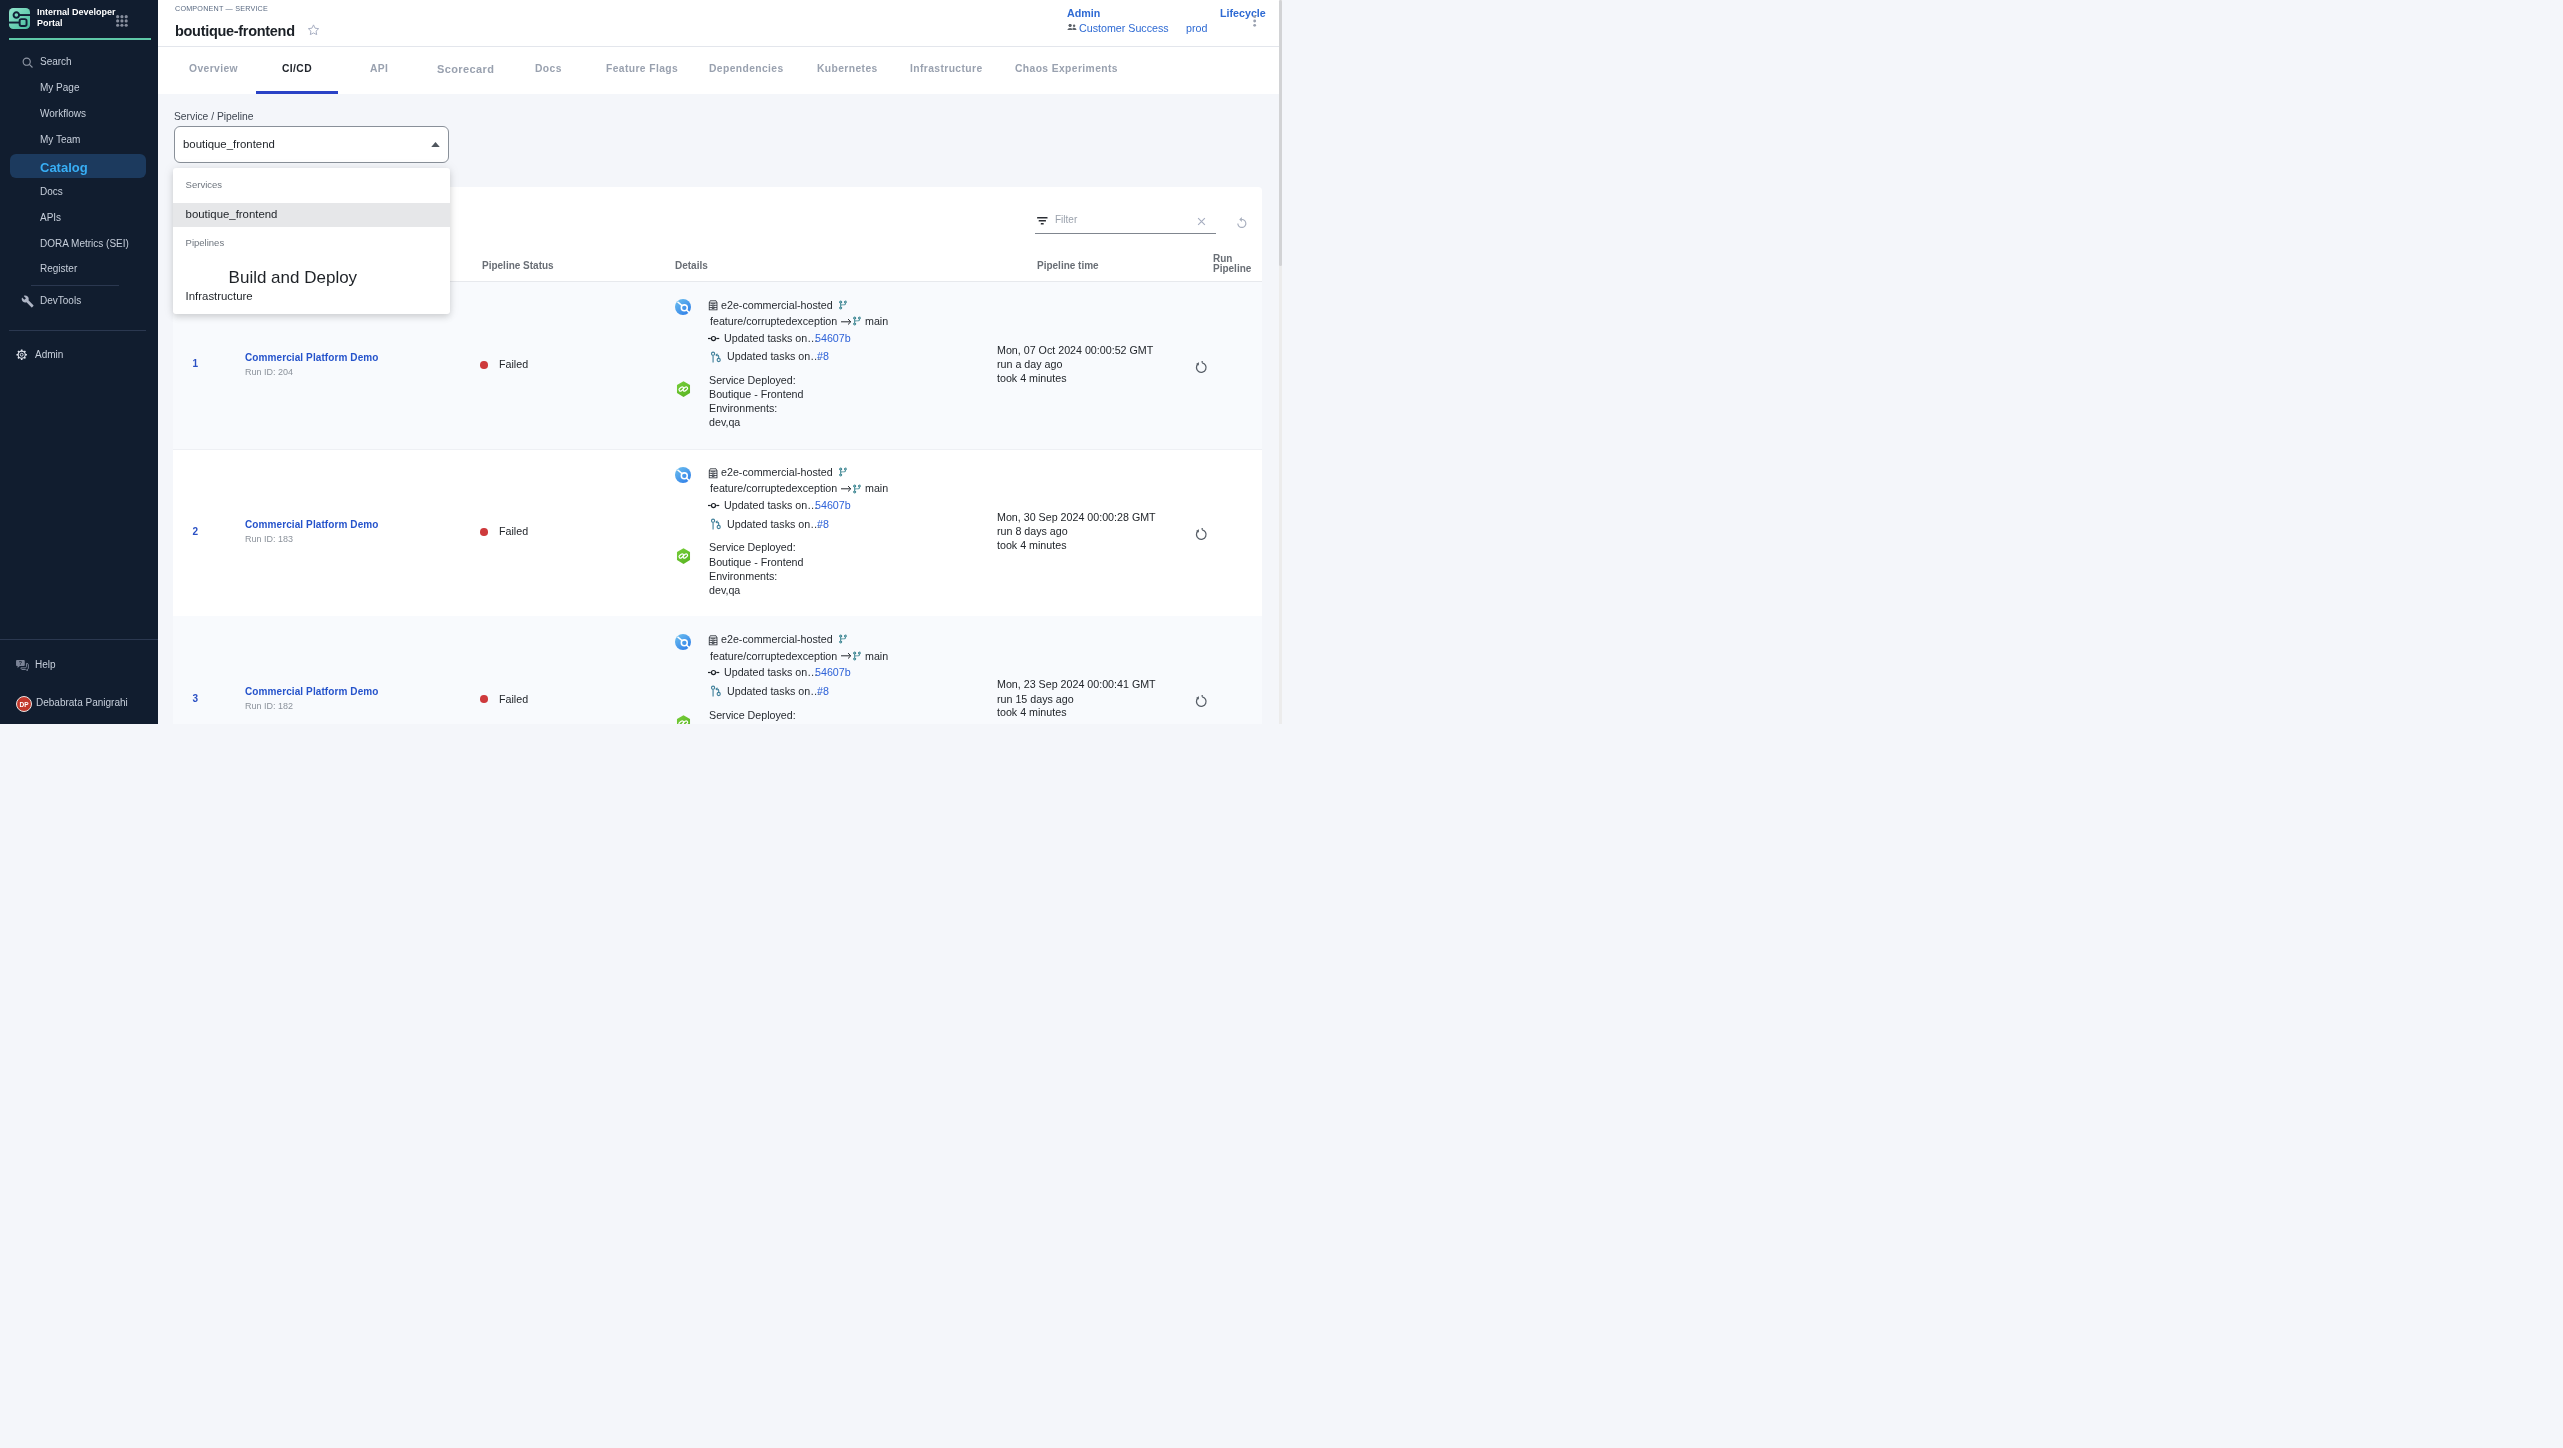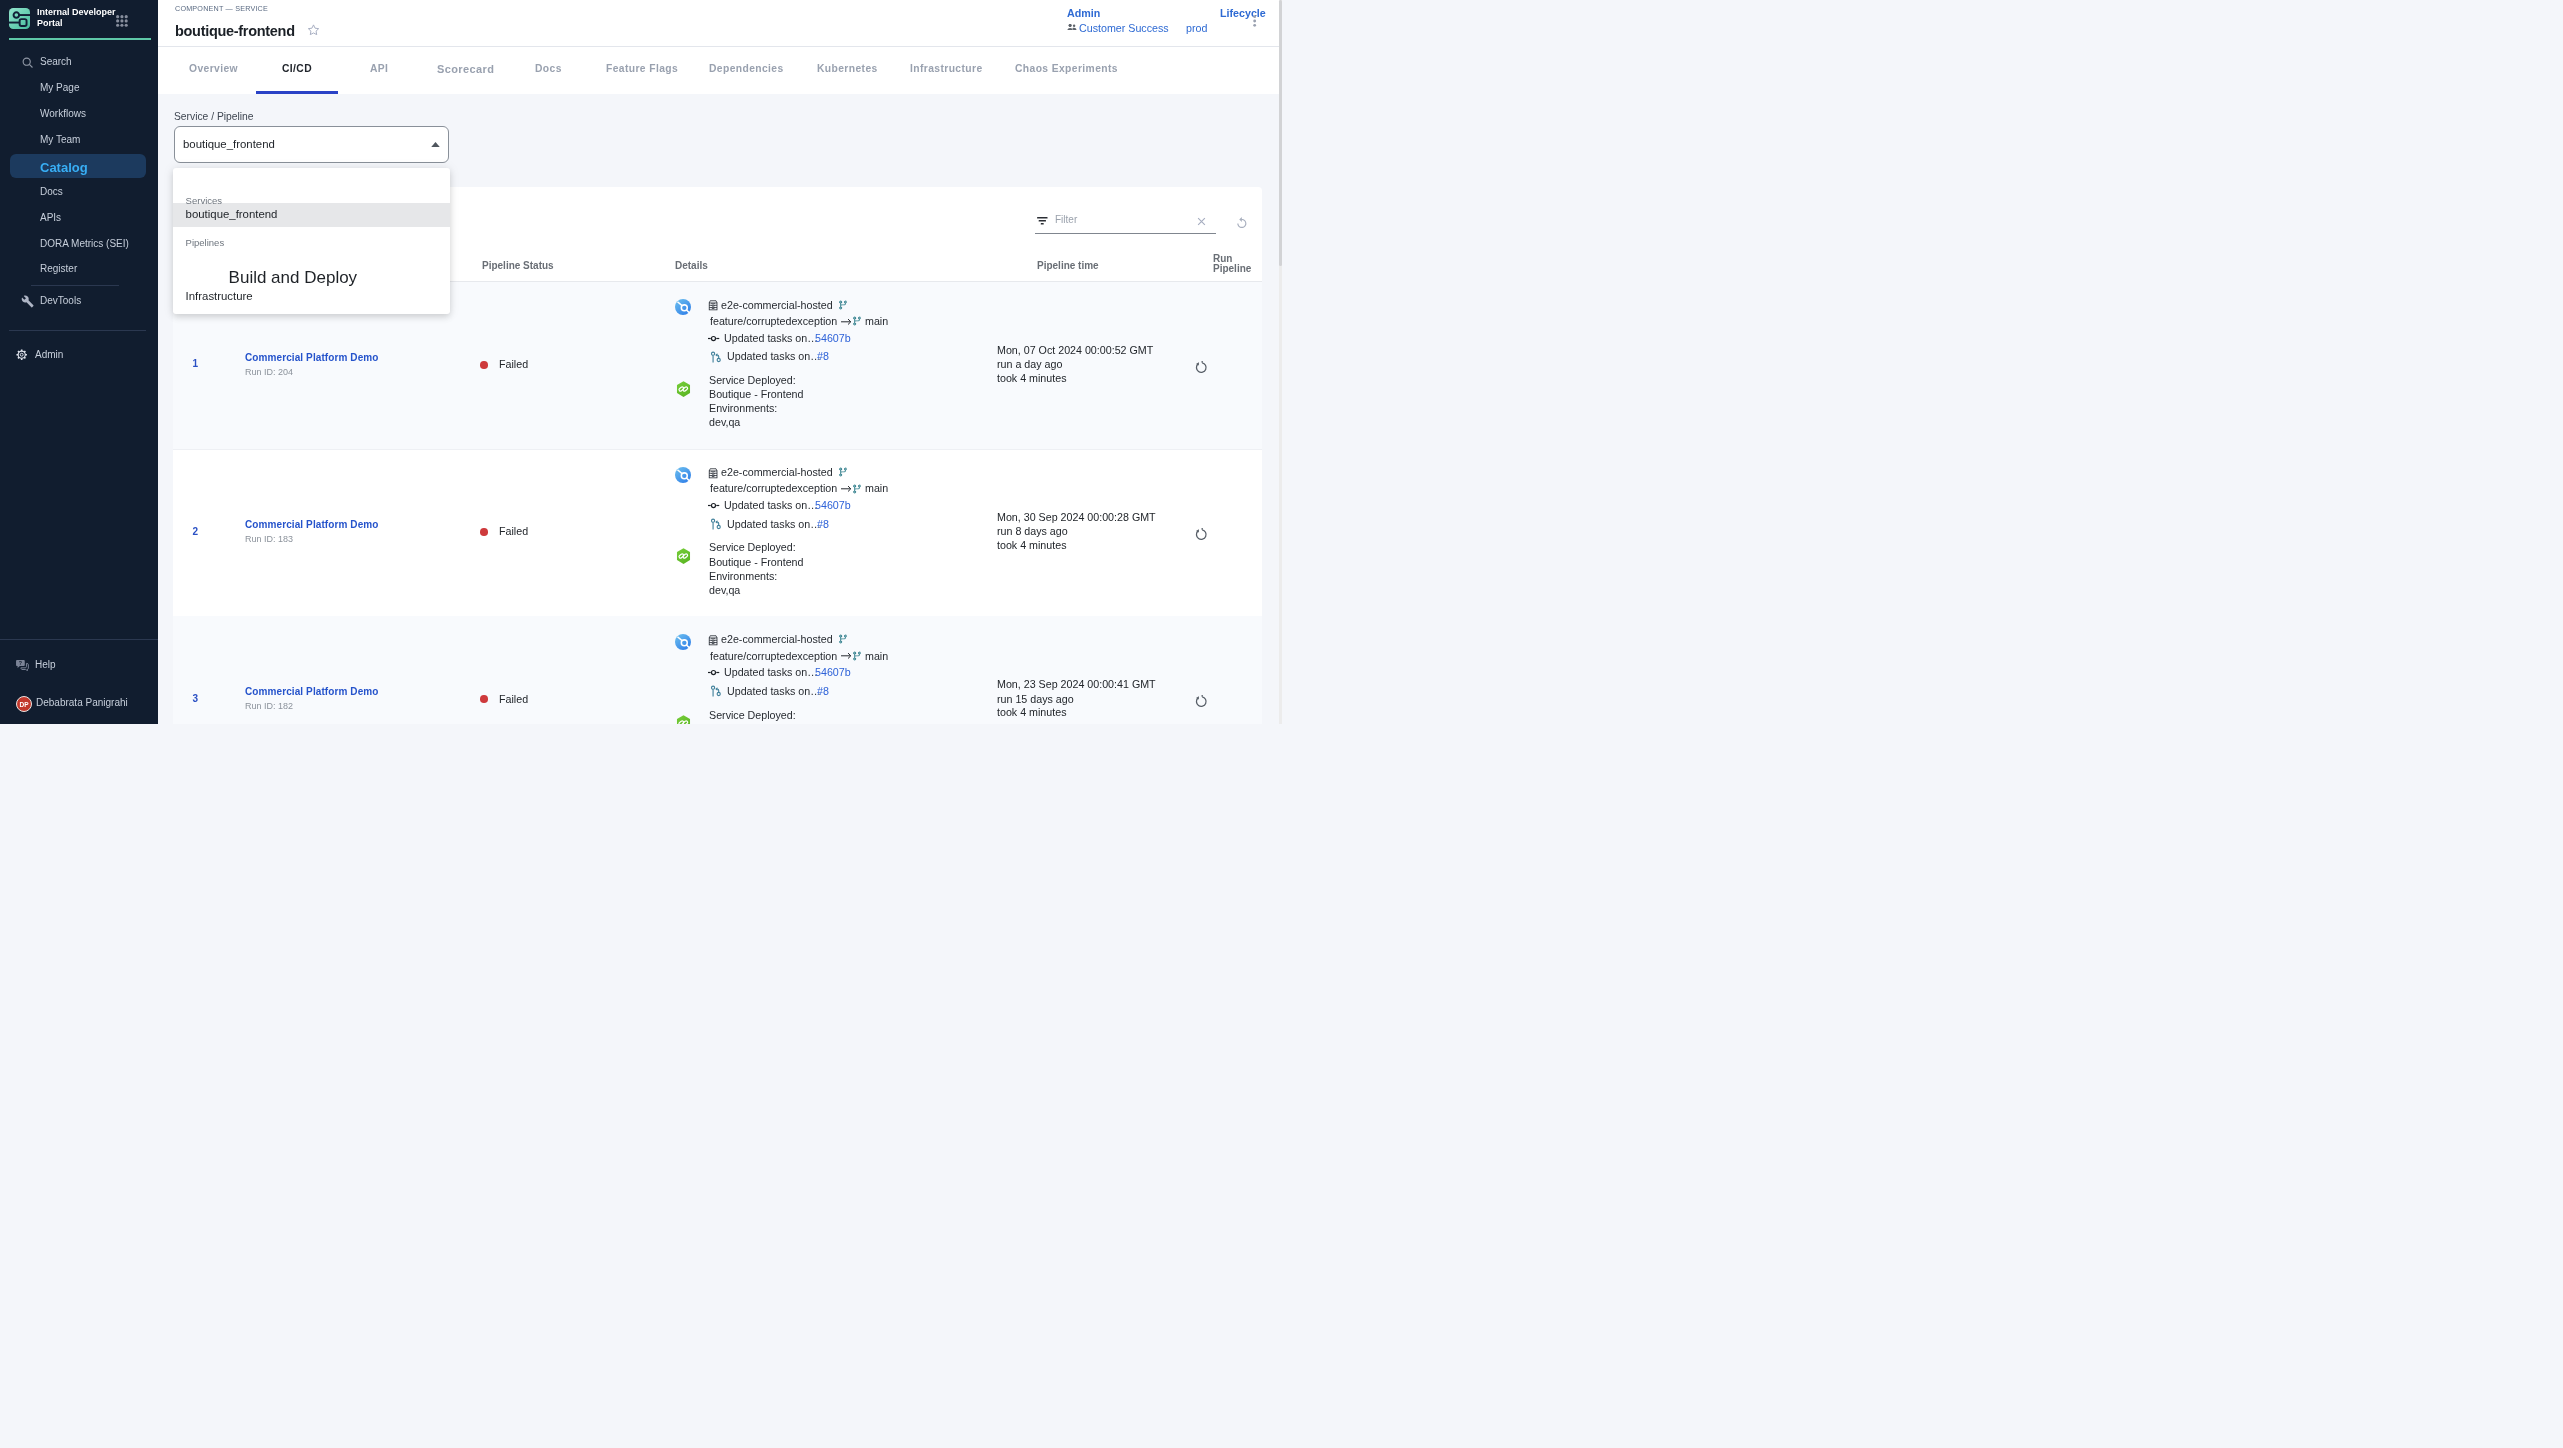--- a/index.html
+++ b/index.html
@@ -107,21 +107,21 @@
 <div style="position:absolute;left:1015px;top:63px;font-size:10.3px;color:#99a1af;white-space:nowrap;line-height:1.2;font-weight:600;letter-spacing:0.4px;">Chaos Experiments</div>
 <div style="position:absolute;left:256px;top:91px;width:82px;height:2.7px;background:#2a42c6;"></div>
 <div style="position:absolute;left:174px;top:111px;font-size:10.3px;color:#3e4651;white-space:nowrap;line-height:1.2;">Service / Pipeline</div>
 <div style="position:absolute;left:174px;top:126px;width:275px;height:37px;background:#fff;border:0.8px solid #899099;border-radius:6px;"></div>
 <div style="position:absolute;left:183px;top:138px;font-size:11.4px;color:#22262b;white-space:nowrap;line-height:1.2;">boutique_frontend</div>
 <svg style="position:absolute;left:431px;top:142px;" width="9" height="5.3" viewBox="0 0 12 7">
     <path fill="#4f565e" d="M6 0 12 7 0 7z"></path>
   </svg>
 <div style="position:absolute;left:173px;top:168px;width:277px;height:146px;background:#fff;border-radius:3px;box-shadow:0 3px 6.8px rgba(0,0,0,0.13),0 0.8px 12px rgba(0,0,0,0.08);z-index:40;">
     <div style="position:absolute;left:0px;top:35px;width:277px;height:24px;background:#e6e7e9;"></div>
-    <div style="position:absolute;left:12.6px;top:11px;font-size:9.5px;color:#6e757e;line-height:1.2;margin-top:16px;">Services</div>
+    <div style="position:absolute;left:12.6px;top:11px;font-size:9.5px;color:#6e757e;line-height:1.2;">Services</div>
     <div style="position:absolute;left:12.6px;top:40px;font-size:11.4px;color:#1e2227;line-height:1.2;">boutique_frontend</div>
     <div style="position:absolute;left:12.6px;top:69px;font-size:9.5px;color:#6e757e;line-height:1.2;">Pipelines</div>
     <div style="position:absolute;left:12.6px;top:100px;font-size:17px;color:#1e2227;line-height:1.2;margin-left:43px;">Build and Deploy</div>
     <div style="position:absolute;left:12.6px;top:122px;font-size:11.4px;color:#1e2227;line-height:1.2;">Infrastructure</div>
   </div>
 <svg style="position:absolute;left:1037px;top:217px;" width="11.4" height="9" viewBox="0 0 15 12">
     <rect x="0" y="0" width="14" height="2.1" rx="0.5" fill="#2a2e34"></rect>
     <rect x="2.1" y="4" width="9.8" height="2.1" rx="0.5" fill="#2a2e34"></rect>
     <rect x="4.9" y="8" width="4" height="2.1" rx="0.5" fill="#2a2e34"></rect>
   </svg>

